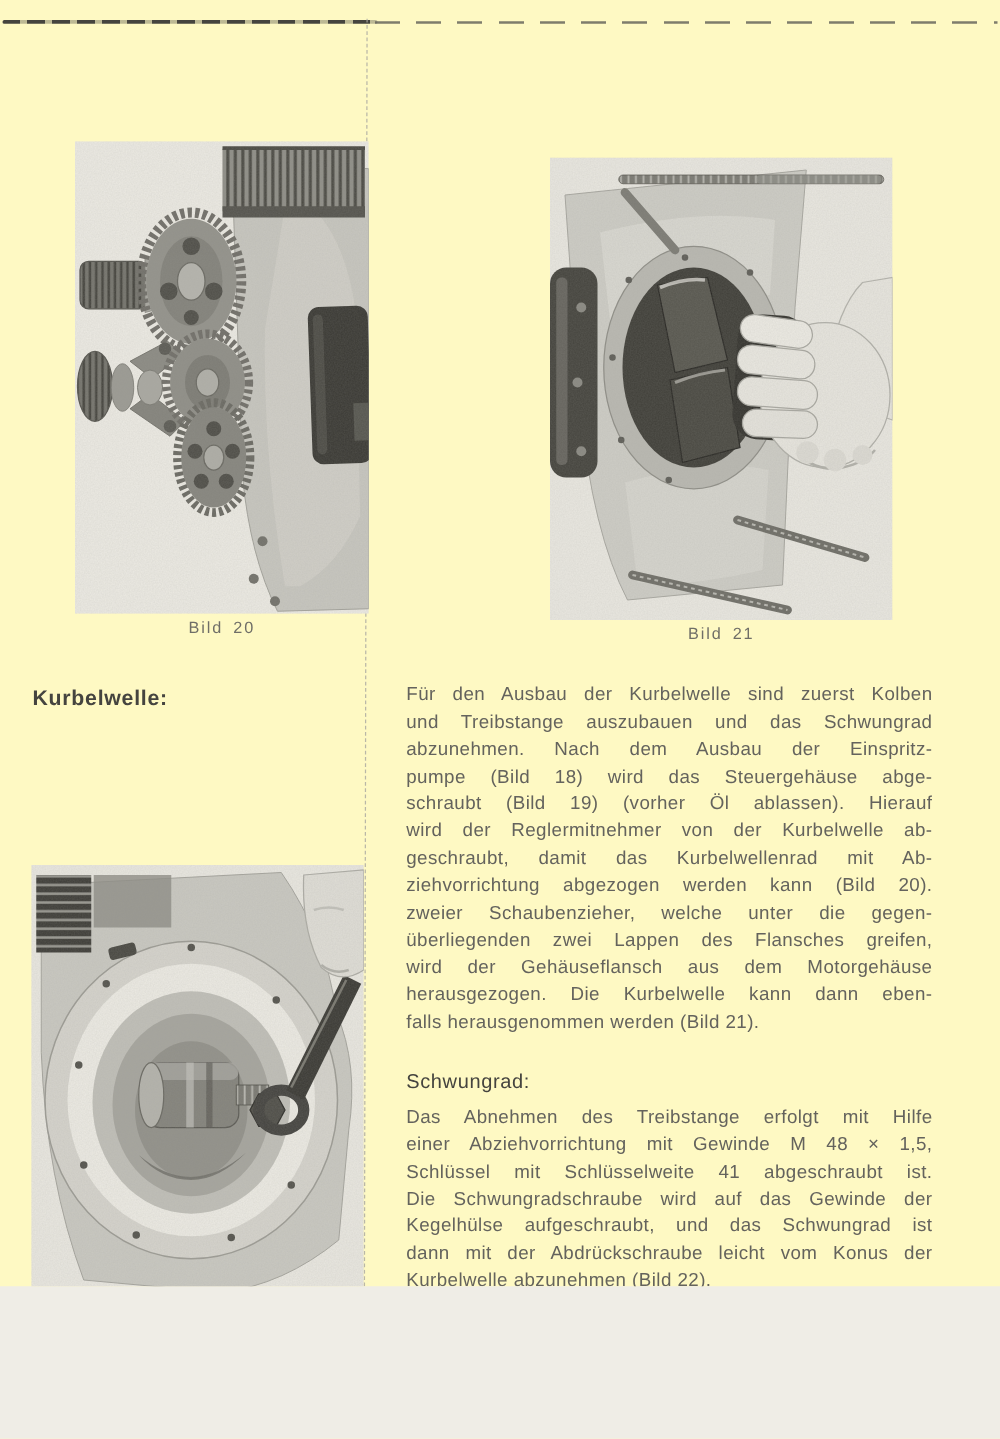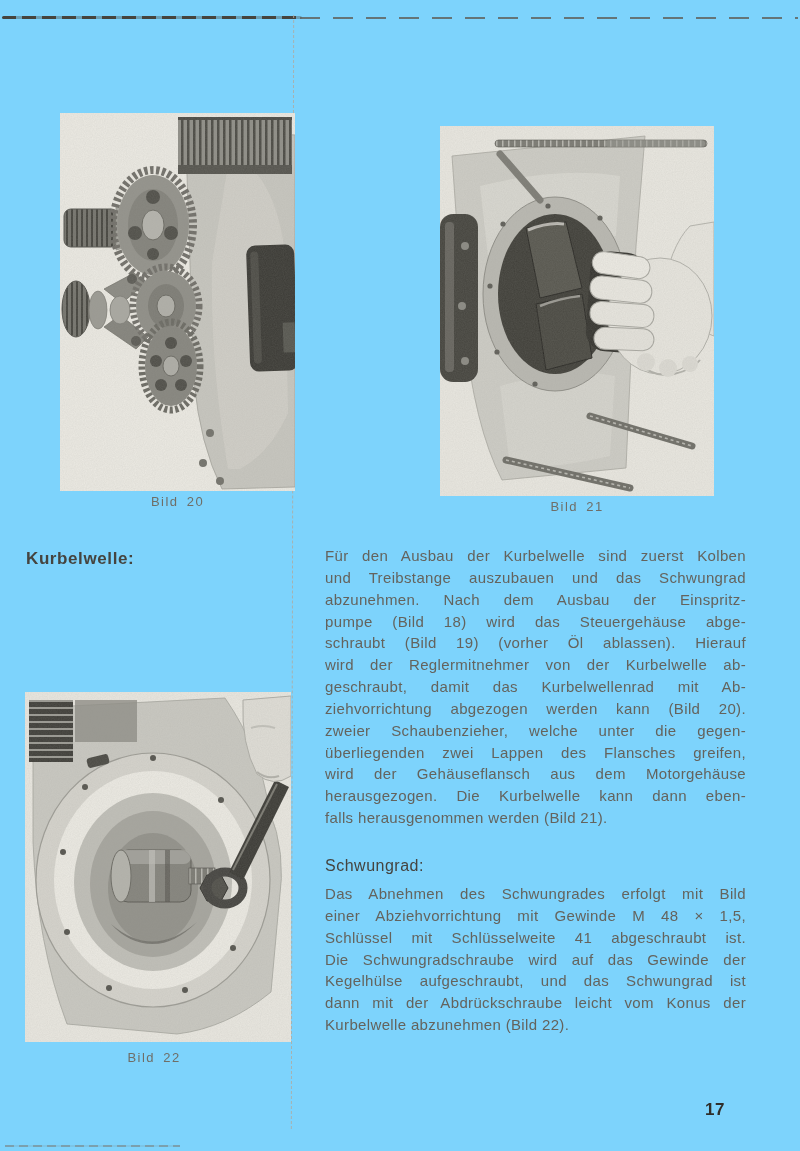--- a/index.html
+++ b/index.html
@@ -1,17 +1,17 @@
 <!DOCTYPE html>
 <html><head>
 <meta charset="utf-8">
 <style>
   html,body{margin:0;padding:0;}
   body{width:800px;height:1151px;font-family:"Liberation Sans",sans-serif;background:#efede6;}
-  .page{position:relative;width:800px;height:1151px;background:#7dd3fc;overflow:hidden;}
+  .page{position:relative;width:800px;height:1029px;background:#fef9c3;overflow:hidden;}
 
   
   .top-edge{position:absolute;top:16px;left:0;width:800px;height:4px;}
   .top-edge .edge-solid{position:absolute;left:2px;top:0;width:300px;height:3px;
      background:repeating-linear-gradient(90deg,#45443e 0 14px,rgba(69,68,62,.35) 14px 20px);border-radius:2px;}
   .top-edge .edge-dash{position:absolute;left:300px;top:1px;width:498px;height:2px;
      background:repeating-linear-gradient(90deg,rgba(94,93,86,.8) 0 20px,transparent 20px 33px);}
   .fold-line{position:absolute;left:292px;top:15px;height:1114px;width:0;
      border-left:1.5px dashed #aeaca3;opacity:.85;transform:rotate(.12deg);}
   .bottom-edge{position:absolute;left:5px;top:1145px;width:175px;height:2px;
@@ -269,21 +269,21 @@
         <div class="tline">geschraubt, damit das Kurbelwellenrad mit Ab-</div>
         <div class="tline">ziehvorrichtung abgezogen werden kann (Bild 20).</div>
         <div class="tline">zweier Schaubenzieher, welche unter die gegen-</div>
         <div class="tline">überliegenden zwei Lappen des Flansches greifen,</div>
         <div class="tline">wird der Gehäuseflansch aus dem Motorgehäuse</div>
         <div class="tline">herausgezogen. Die Kurbelwelle kann dann eben-</div>
         <div class="tline tline-last">falls herausgenommen werden (Bild 21).</div>
       </div>
     <div class="sub-heading">Schwungrad:</div>
     <div>
-        <div class="tline">Das Abnehmen des Schwungrades erfolgt mit Bild</div>
+        <div class="tline">Das Abnehmen des Treibstange erfolgt mit Hilfe</div>
         <div class="tline">einer Abziehvorrichtung mit Gewinde M 48 × 1,5,</div>
         <div class="tline">Schlüssel mit Schlüsselweite 41 abgeschraubt ist.</div>
         <div class="tline">Die Schwungradschraube wird auf das Gewinde der</div>
         <div class="tline">Kegelhülse aufgeschraubt, und das Schwungrad ist</div>
         <div class="tline">dann mit der Abdrückschraube leicht vom Konus der</div>
         <div class="tline tline-last">Kurbelwelle abzunehmen (Bild 22).</div>
       </div>
   </div>
 
   <div class="page-number">17</div>

